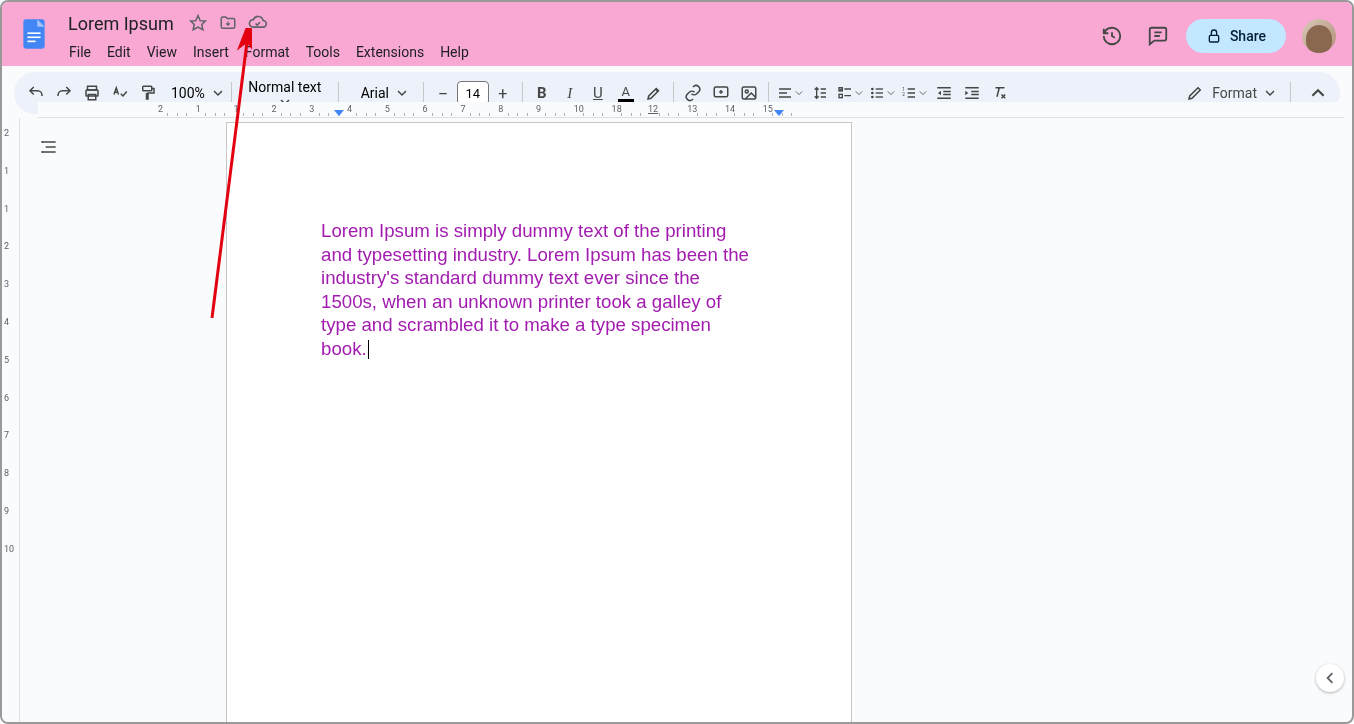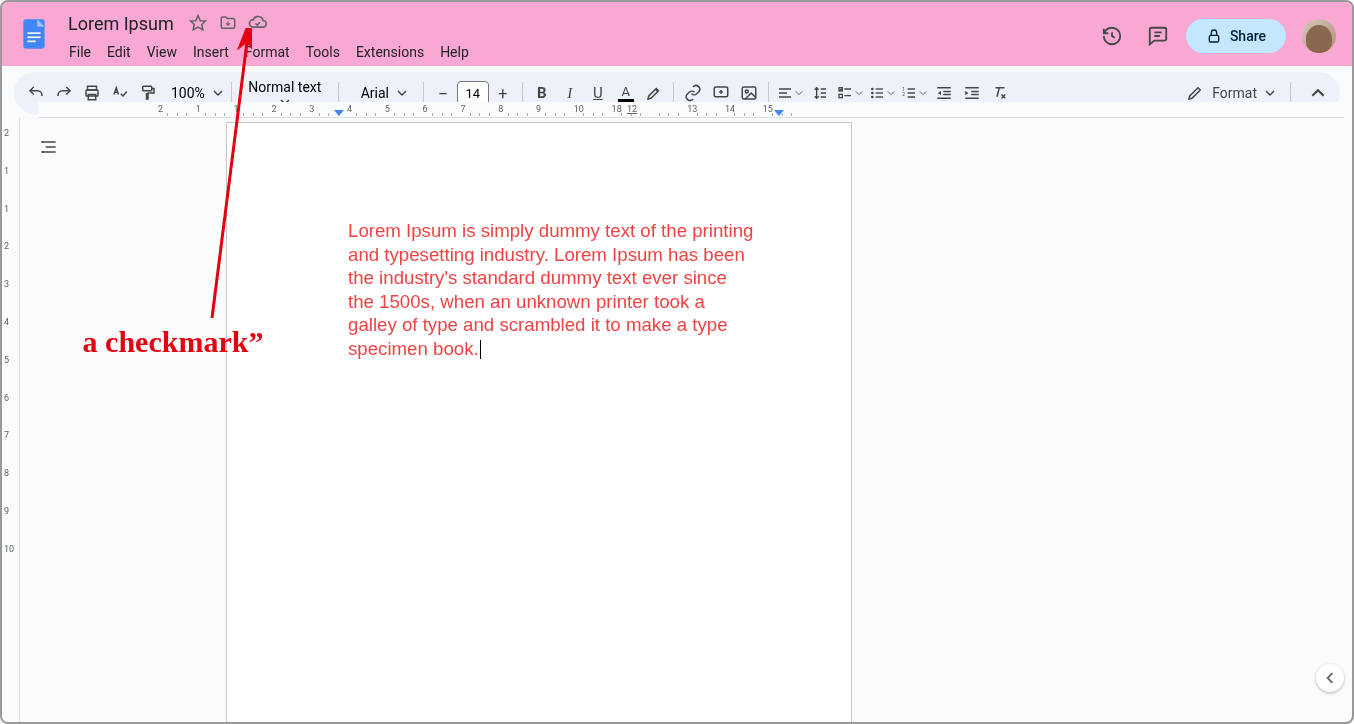--- a/index.html
+++ b/index.html
@@ -171,23 +171,22 @@
       position:absolute;
       left:206px;top:4px;
       width:626px;height:810px;
       background:#fff;
       border:1px solid #c7c7c7;
       padding:96px 94px 0 94px;
     }
     .doc-text{
       font-family: Arial, sans-serif;
       font-size:18.67px;
-      color:#ef4444;
+      color:#a21caf;
       line-height:1.26;
-      margin-left:27px;
     }
     .cursor-caret{display:inline-block;width:1px;height:19px;background:#000;vertical-align:text-bottom;margin-left:1px;}
 
     .chevron-circle{
       position:absolute;bottom:30px;right:8px;
       width:28px;height:28px;border-radius:50%;
       background:#fff;box-shadow:0 1px 3px rgba(0,0,0,0.3);
       display:flex;align-items:center;justify-content:center;color:#5f6368;
     }
 
@@ -517,21 +516,21 @@
     <span class="minor" style="left: 516.9px;"></span>
     <span class="minor" style="left: 526.35px;"></span>
     <span class="tick" style="left: 535.8px;">10</span>
     <span class="minor" style="left: 545.25px;"></span>
     <span class="minor" style="left: 554.7px;"></span>
     <span class="minor" style="left: 564.15px;"></span>
     <span class="tick" style="left: 573.6px;">18</span>
     <span class="minor" style="left: 583.05px;"></span>
     <span class="minor" style="left: 592.5px;"></span>
     <span class="minor" style="left: 601.95px;"></span>
-    <span class="tick" style="left: 589px; text-decoration: underline;">12</span>
+    <span class="tick" style="left: 610px; text-decoration: underline;">12</span>
     <span class="minor" style="left: 620.85px;"></span>
     <span class="minor" style="left: 630.3px;"></span>
     <span class="minor" style="left: 639.75px;"></span>
     <span class="tick" style="left: 649.2px;">13</span>
     <span class="minor" style="left: 658.65px;"></span>
     <span class="minor" style="left: 668.1px;"></span>
     <span class="minor" style="left: 677.55px;"></span>
     <span class="tick" style="left: 687px;">14</span>
     <span class="minor" style="left: 696.45px;"></span>
     <span class="minor" style="left: 705.9px;"></span>
@@ -582,14 +581,13 @@
 
 <svg class="annotation-arrow" viewBox="0 0 44 290">
   <defs>
       <marker id="ah" markerWidth="12" markerHeight="12" refX="6" refY="3" orient="auto">
         <path d="M0,0 L12,3 L0,6 L3,3 Z" fill="#e3000f"></path>
       </marker>
     </defs>
   <line x1="4" y1="290" x2="40" y2="6" stroke="#e3000f" stroke-width="3" marker-end="url(#ah)"></line>
 </svg>
 <div class="annotation-text">
-  <div>a checkmark”</div>
 </div>
 
 </body></html>

